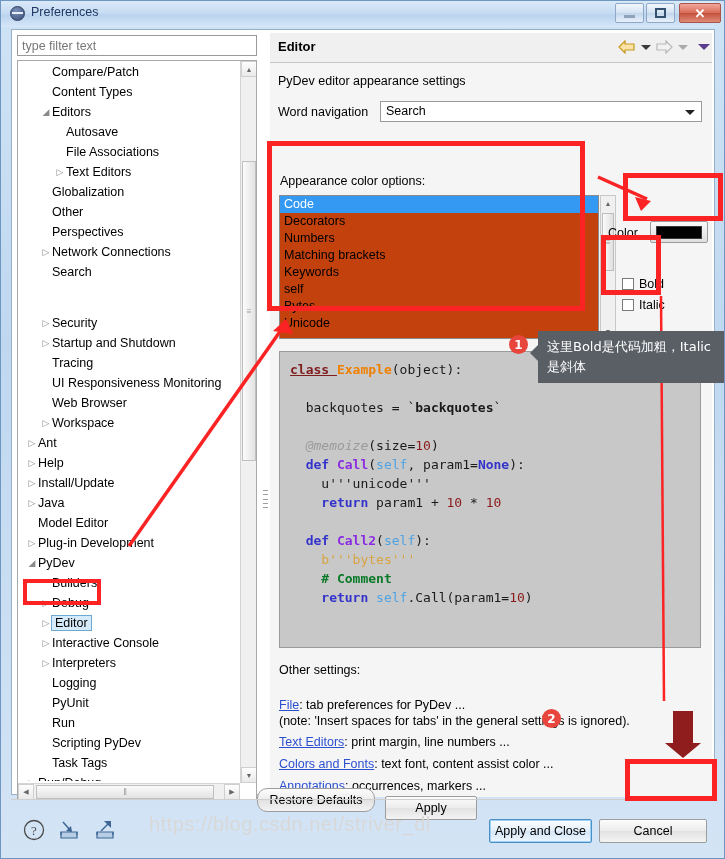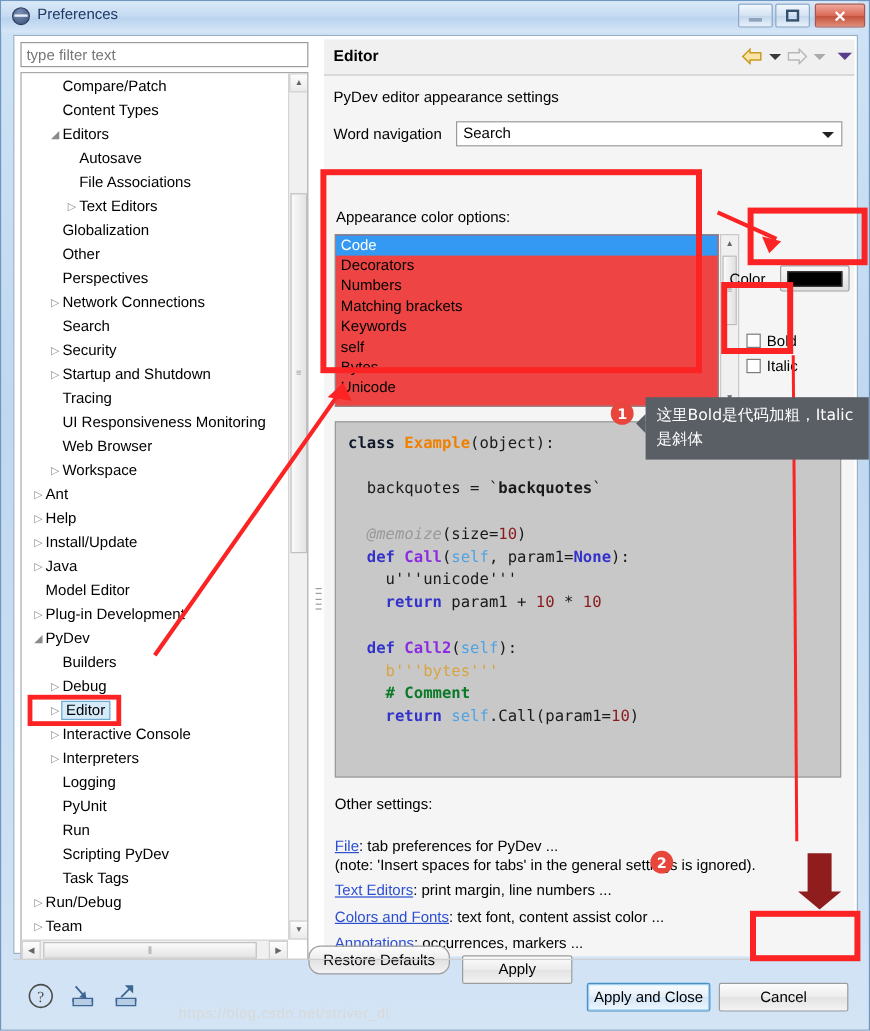--- a/index.html
+++ b/index.html
@@ -181,21 +181,21 @@
   #wordnav-value { position:absolute; left:5px; top:2px; font-size:12.5px; }
   #wordnav-arrow {
     position:absolute; right:6px; top:8px; width:0;height:0;
     border-left:5px solid transparent;border-right:5px solid transparent;border-top:5px solid #222;
   }
 
   
   #ace-label { position:absolute; left:10px; top:141px; font-size:12.5px; }
   #ace-list {
     position:absolute; left:9px; top:162px; width:320px; height:144px;
-    background:#ef4444; border:1px solid #8a8a8a;
+    background:#c2410c; border:1px solid #8a8a8a;
     overflow:hidden;
   }
   .aitem { height:17px; line-height:17px; padding-left:4px; font-size:12.5px; color:#000; }
   .aitem.sel { background:#3399f3; color:#fff; }
   #ace-vsb {
     position:absolute; left:330px; top:162px; width:16px; height:144px;
     background:#f0f0f0; border:1px solid #c9c9c9;
   }
   #ace-vthumb {
     position:absolute; left:1px; top:17px; width:12px; height:58px;
@@ -232,21 +232,21 @@
     position:absolute; left:9px; top:318px; width:422px; height:297px;
     background:#c8c8c8; border:1px solid #9a9a9a;
     font-family:"DejaVu Sans Mono", monospace;
     font-size:13px;
     padding:8px 10px;
     line-height:19px;
     color:#1a1a1a;
     overflow:hidden;
   }
   #code-preview .ln { white-space:pre; }
-  .k-class { color:#0f172a; font-weight:bold; }
+  .k-class { color:#7f1d1d; font-weight:bold;text-decoration:underline; }
   .k-cname { color:#f08000; font-weight:bold; }
   .k-plain { color:#1a1a1a; }
   .k-bold  { font-weight:bold; color:#1a1a1a; }
   .k-deco  { color:#9a9a9a; font-style:italic; }
   .k-num   { color:#8b1a1a; }
   .k-kw    { color:#3333cc; font-weight:bold; }
   .k-fn    { color:#8a2be2; font-weight:bold; }
   .k-self  { color:#4fa3e3; }
   .k-unicode { color:#1a1a1a; }
   .k-bytes { color:#d9a441; }
@@ -328,22 +328,22 @@
     font-family:"DejaVu Sans", sans-serif;
   }
   #badge1 { left:508px; top:334px; }
   #badge2 { left:541px; top:708px; }
 
   svg.overlay {
     position:absolute; left:0; top:0; width:725px; height:859px;
     pointer-events:none;
   }
   #watermark {
-    position:absolute; left:148px; top:836px;
-    font-size:12px; color:#d8d8d8; letter-spacing:0.5px;
+    position:absolute; left:148px; top:812px;
+    font-size:20px; color:#d8d8d8; letter-spacing:0.5px;
     font-family:"Liberation Sans", sans-serif;
     white-space:nowrap;
   }
 </style>
 </head>
 <body>
 
 <div id="window">
 
   <div id="titlebar">
@@ -374,21 +374,21 @@
           <div class="trow ind1" style="padding-left: 22px;"><span class="tw"></span><span class="lbl">Content Types</span></div>
           <div class="trow ind1" style="padding-left: 22px;"><span class="tw">◢</span><span class="lbl">Editors</span></div>
           <div class="trow ind2" style="padding-left: 36px;"><span class="tw"></span><span class="lbl">Autosave</span></div>
           <div class="trow ind2" style="padding-left: 36px;"><span class="tw"></span><span class="lbl">File Associations</span></div>
           <div class="trow ind2" style="padding-left: 36px;"><span class="tw">▷</span><span class="lbl">Text Editors</span></div>
           <div class="trow ind1" style="padding-left: 22px;"><span class="tw"></span><span class="lbl">Globalization</span></div>
           <div class="trow ind1" style="padding-left: 22px;"><span class="tw"></span><span class="lbl">Other</span></div>
           <div class="trow ind1" style="padding-left: 22px;"><span class="tw"></span><span class="lbl">Perspectives</span></div>
           <div class="trow ind1" style="padding-left: 22px;"><span class="tw">▷</span><span class="lbl">Network Connections</span></div>
           <div class="trow ind1" style="padding-left: 22px;"><span class="tw"></span><span class="lbl">Search</span></div>
-          <div class="trow ind1" style="padding-left: 22px;"><span class="tw">▷</span><span class="lbl">Security</span></div>
+          <div class="trow ind1" style="padding-left: 22px; margin-top: 31px;"><span class="tw">▷</span><span class="lbl">Security</span></div>
           <div class="trow ind1" style="padding-left: 22px;"><span class="tw">▷</span><span class="lbl">Startup and Shutdown</span></div>
           <div class="trow ind1" style="padding-left: 22px;"><span class="tw"></span><span class="lbl">Tracing</span></div>
           <div class="trow ind1" style="padding-left: 22px;"><span class="tw"></span><span class="lbl">UI Responsiveness Monitoring</span></div>
           <div class="trow ind1" style="padding-left: 22px;"><span class="tw"></span><span class="lbl">Web Browser</span></div>
           <div class="trow ind1" style="padding-left: 22px;"><span class="tw">▷</span><span class="lbl">Workspace</span></div>
           <div class="trow ind0" style="padding-left: 8px;"><span class="tw">▷</span><span class="lbl">Ant</span></div>
           <div class="trow ind0" style="padding-left: 8px;"><span class="tw">▷</span><span class="lbl">Help</span></div>
           <div class="trow ind0" style="padding-left: 8px;"><span class="tw">▷</span><span class="lbl">Install/Update</span></div>
           <div class="trow ind0" style="padding-left: 8px;"><span class="tw">▷</span><span class="lbl">Java</span></div>
           <div class="trow ind0" style="padding-left: 8px;"><span class="tw"></span><span class="lbl">Model Editor</span></div>

